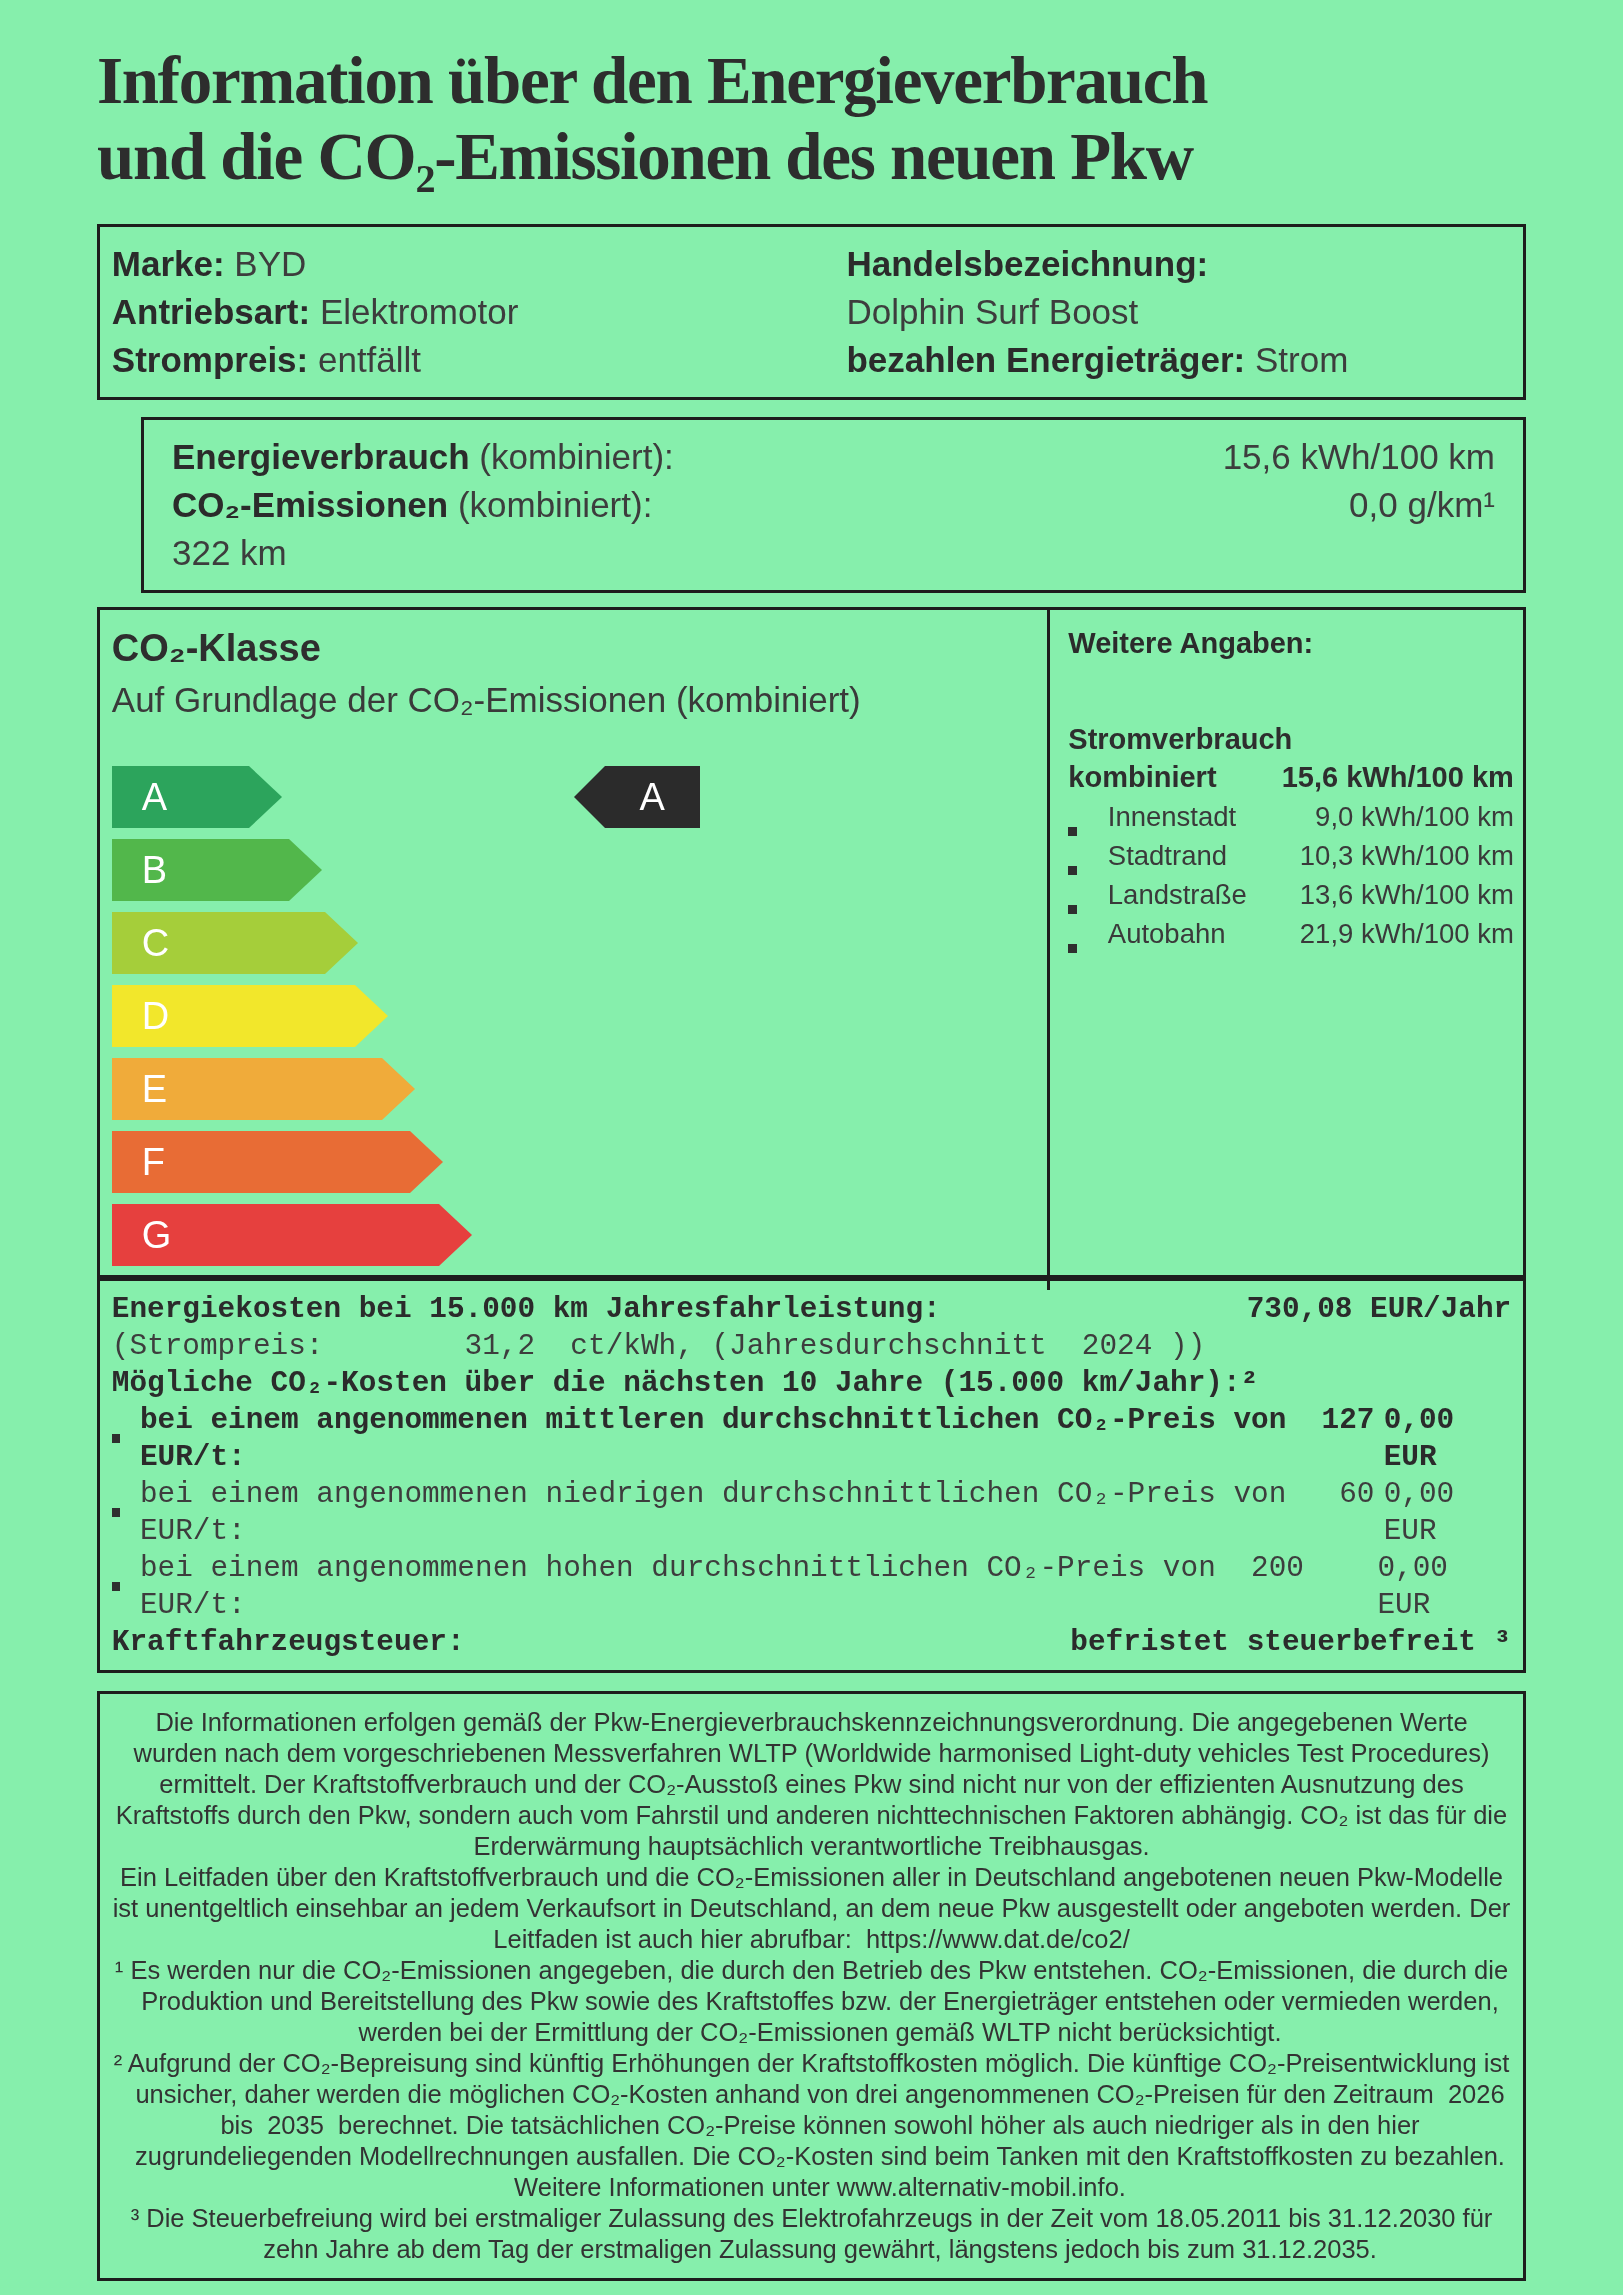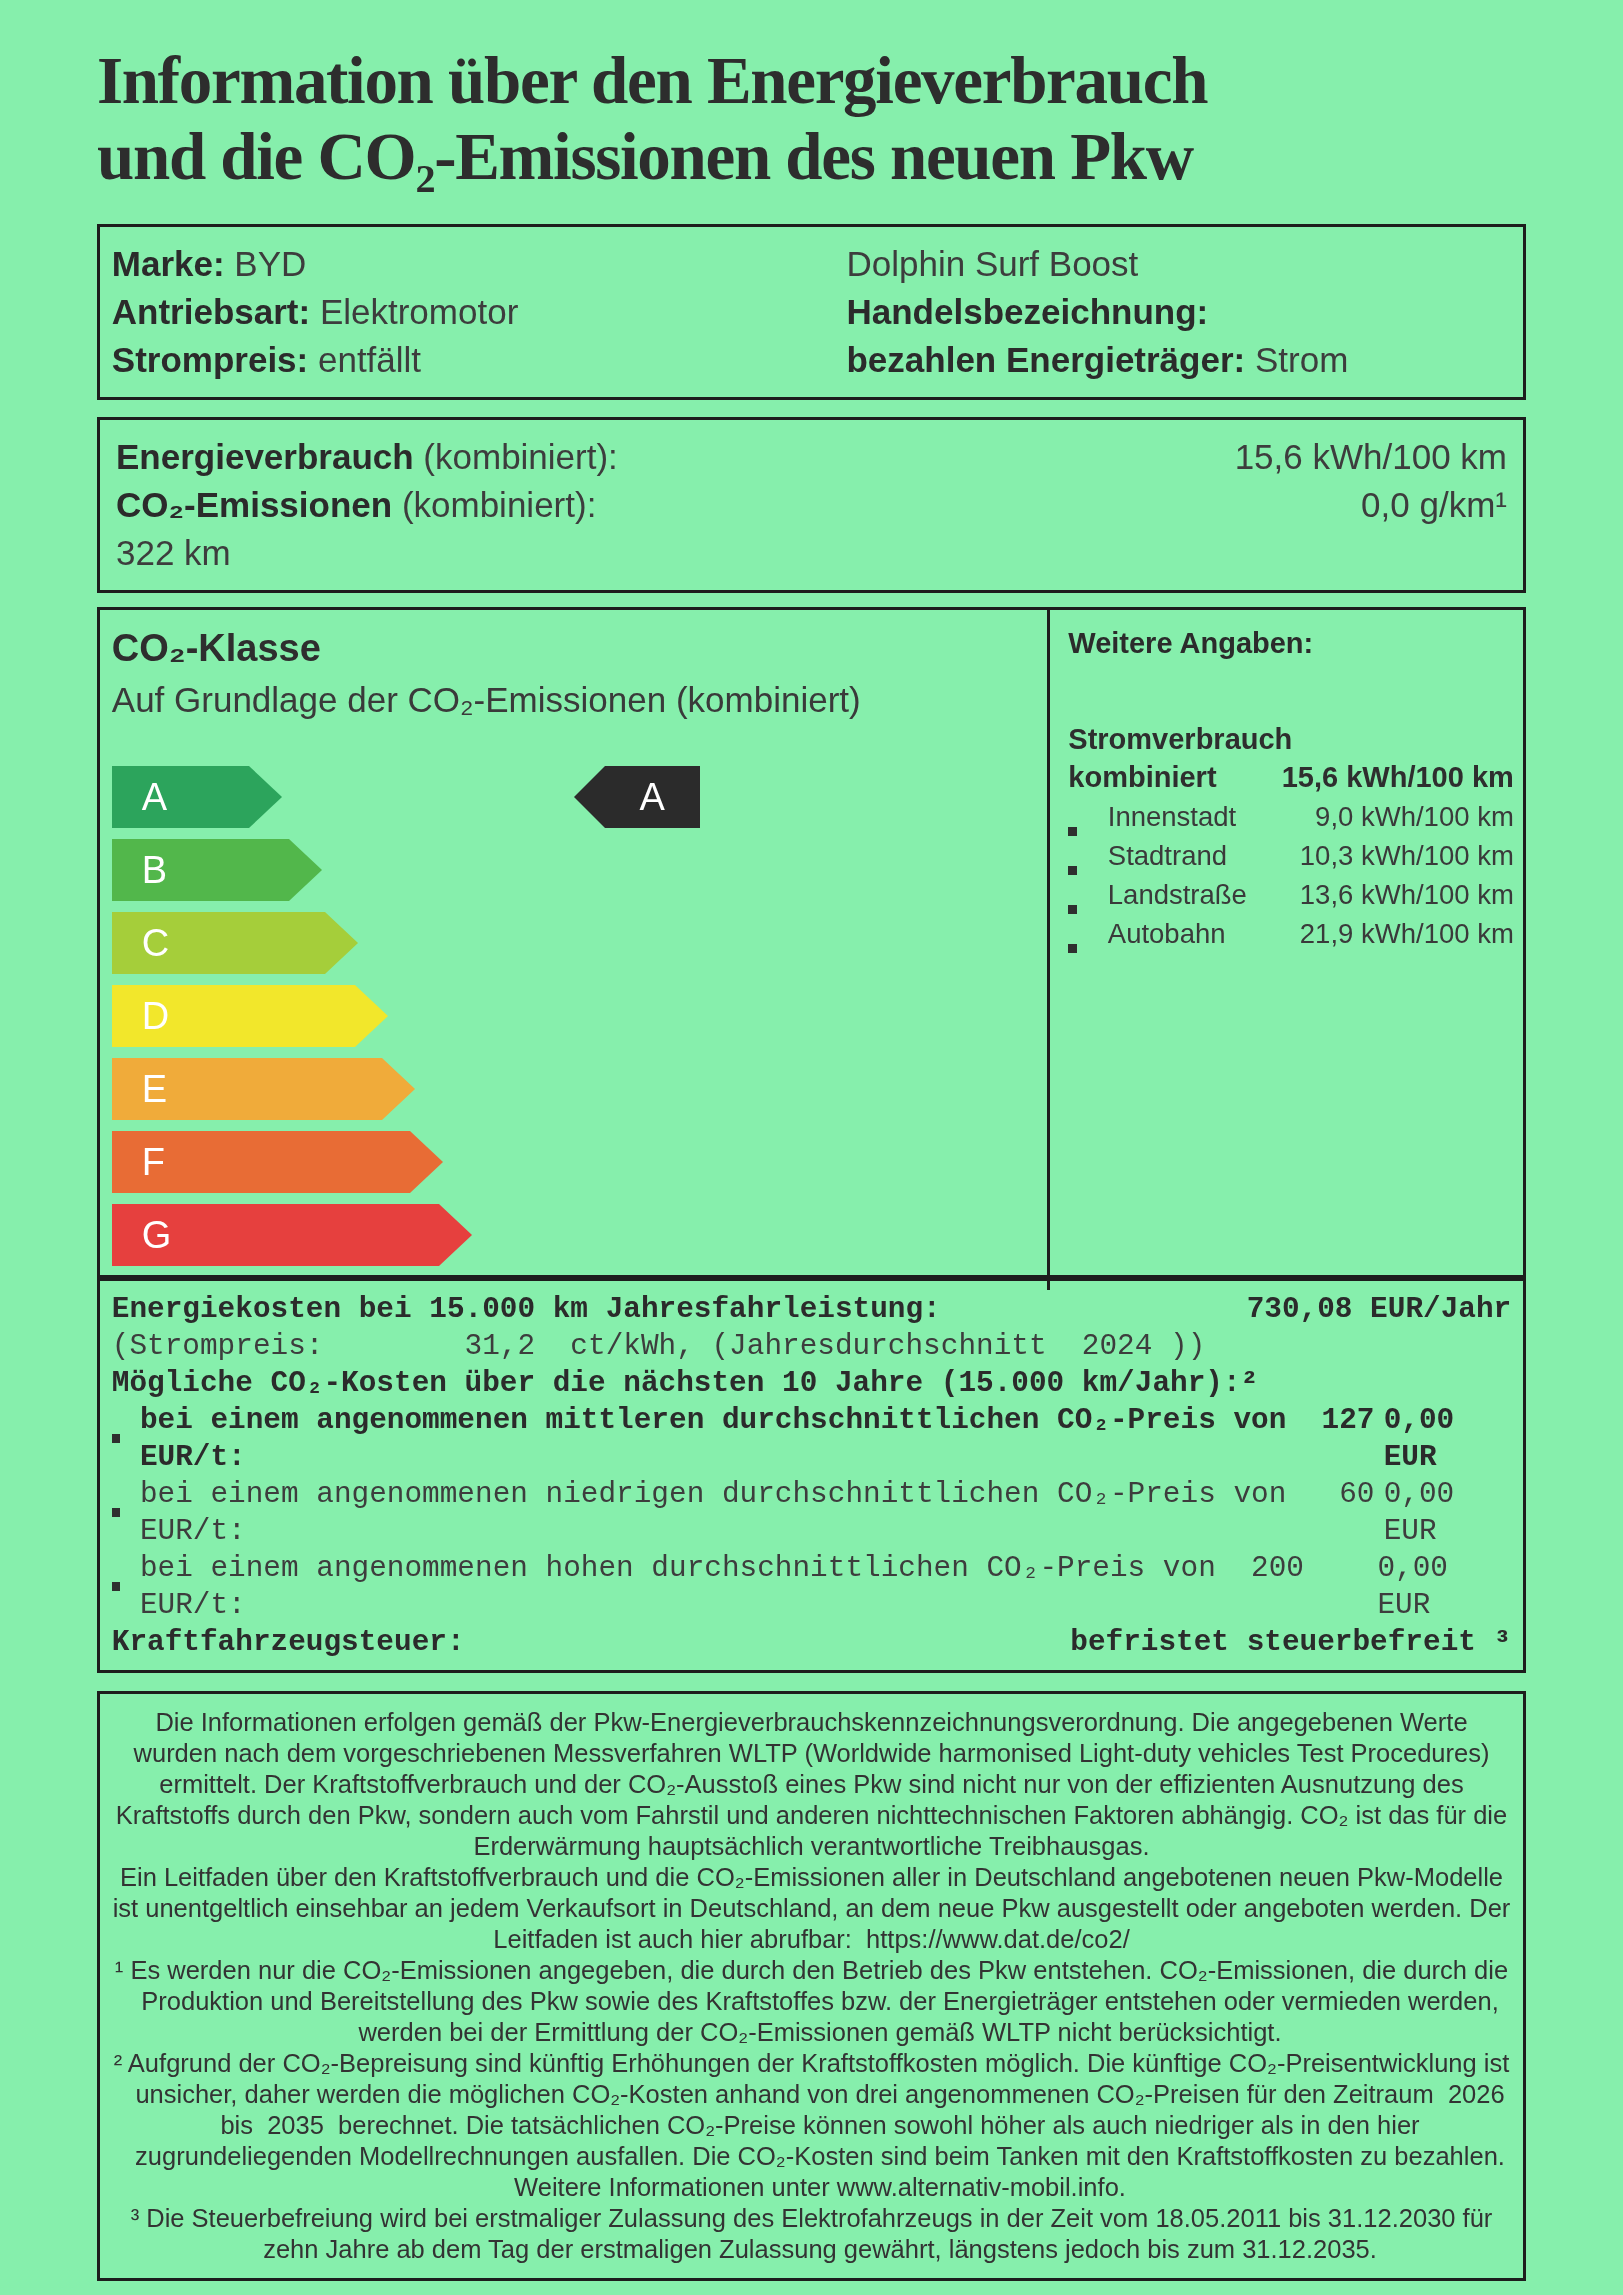--- a/index.html
+++ b/index.html
@@ -22,21 +22,21 @@
   .box { border:3.3px solid #1d1d1d; box-sizing:border-box; }
   .b { font-weight:700; color:#2b2b2b; }
   .r { font-weight:400; color:#3d3d3d; }
   .pre { white-space:pre-wrap; }
 
   
   .box1 { margin-top:30px; padding:13px 11.8px; display:grid; grid-template-columns:1.05fr 0.95fr; }
   .box1 .line { font-size:35px; line-height:48px; white-space:pre-wrap; }
 
   
-  .box2 { margin-top:17px; padding:13px 16px; }
+  .box2 { margin-top:17px; padding:13px 28px;margin-left:44px; }
   .box2 .row { display:flex; justify-content:space-between; font-size:35px; line-height:48px; white-space:pre-wrap; }
 
   
   .box3 { margin-top:14.4px; height:671px; display:grid; grid-template-columns:947px 1fr; }
   .box3-left { padding:13px 11.8px; box-sizing:border-box; }
   .co2-heading { font-size:38px; line-height:51px; font-weight:700; white-space:pre-wrap; }
   .co2-sub { font-size:35px; line-height:51px; font-weight:400; color:#3a3a3a; white-space:pre-wrap; }
 
   .chart { position:relative; margin-top:41px; }
   .crow { margin-bottom:11px; height:62px; }
@@ -94,22 +94,22 @@
 
     <div class="title"><span>Information über den Energieverbrauch</span><br><span>und die CO₂-Emissionen des neuen Pkw</span></div>
 
     <div class="box box1">
       <div>
         <div class="line"><span class="b">Marke:</span><span class="r"> BYD</span></div>
         <div class="line"><span class="b">Antriebsart:</span><span class="r"> Elektromotor</span></div>
         <div class="line"><span class="b">Strompreis:</span><span class="r"> entfällt</span></div>
       </div>
       <div>
+        <div class="line b">Handelsbezeichnung:</div>
         <div class="line r">Dolphin Surf Boost</div>
-        <div class="line b">Handelsbezeichnung:</div>
         <div class="line"><span class="b">bezahlen Energieträger:</span><span class="r"> Strom</span></div>
       </div>
     </div>
 
     <div class="box box2">
       <div class="row">
         <span><span class="b">Energieverbrauch</span><span class="r"> (kombiniert):</span></span>
         <span class="r">15,6 kWh/100 km</span>
       </div>
       <div class="row">

